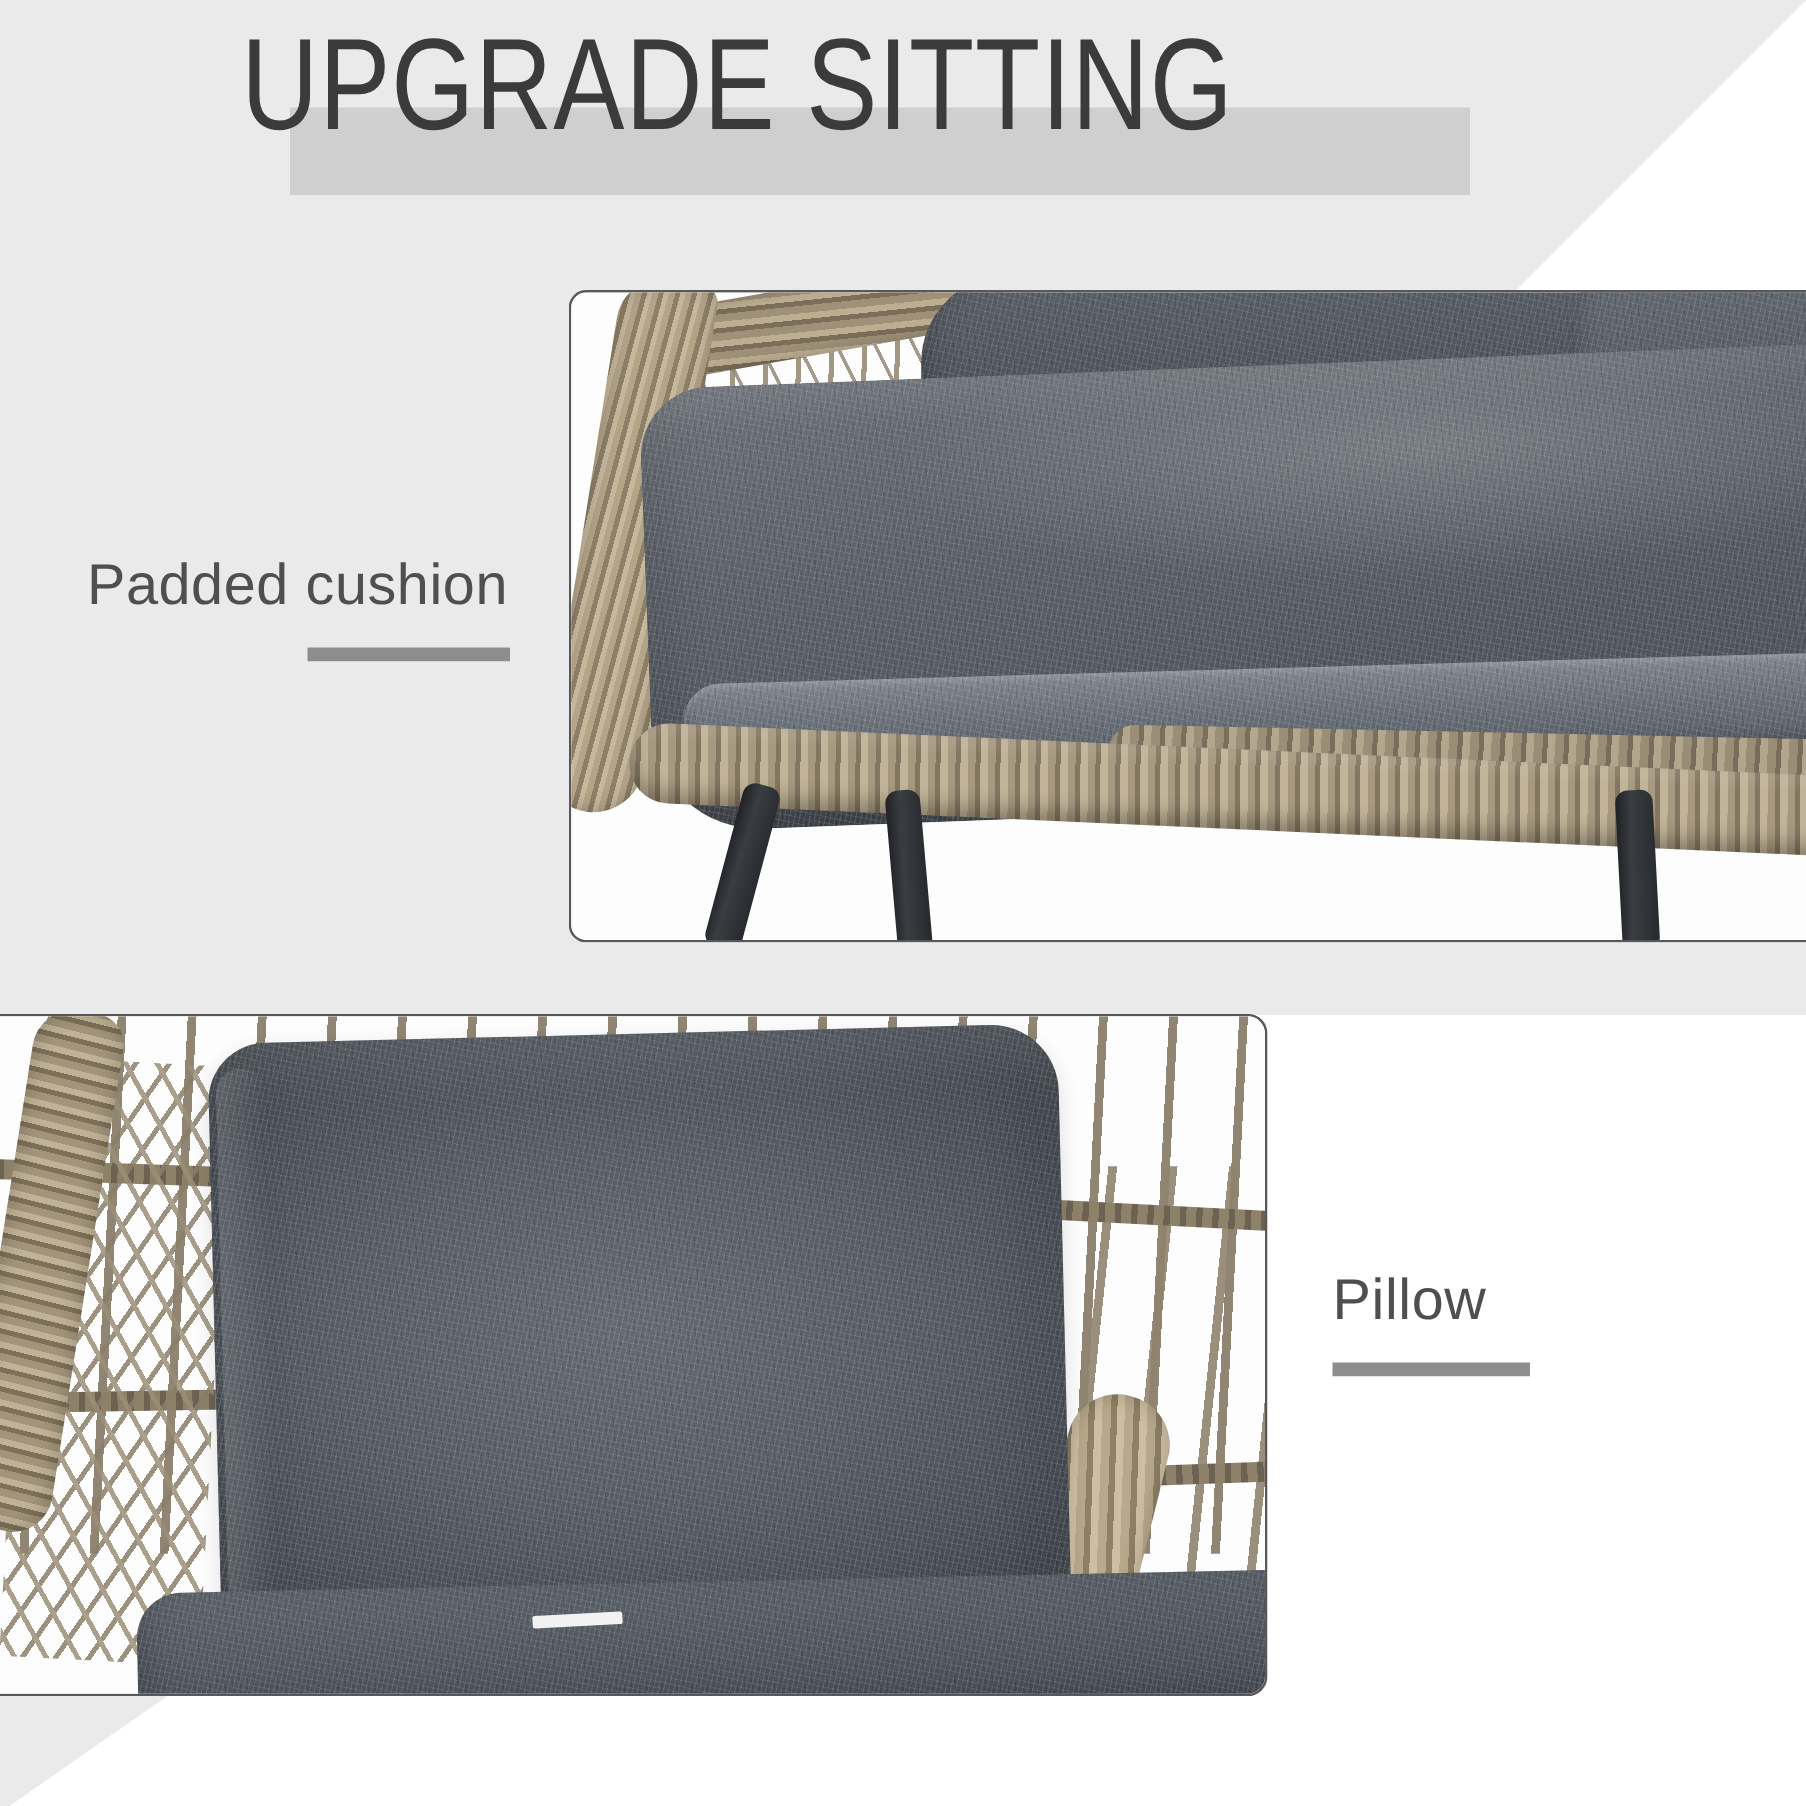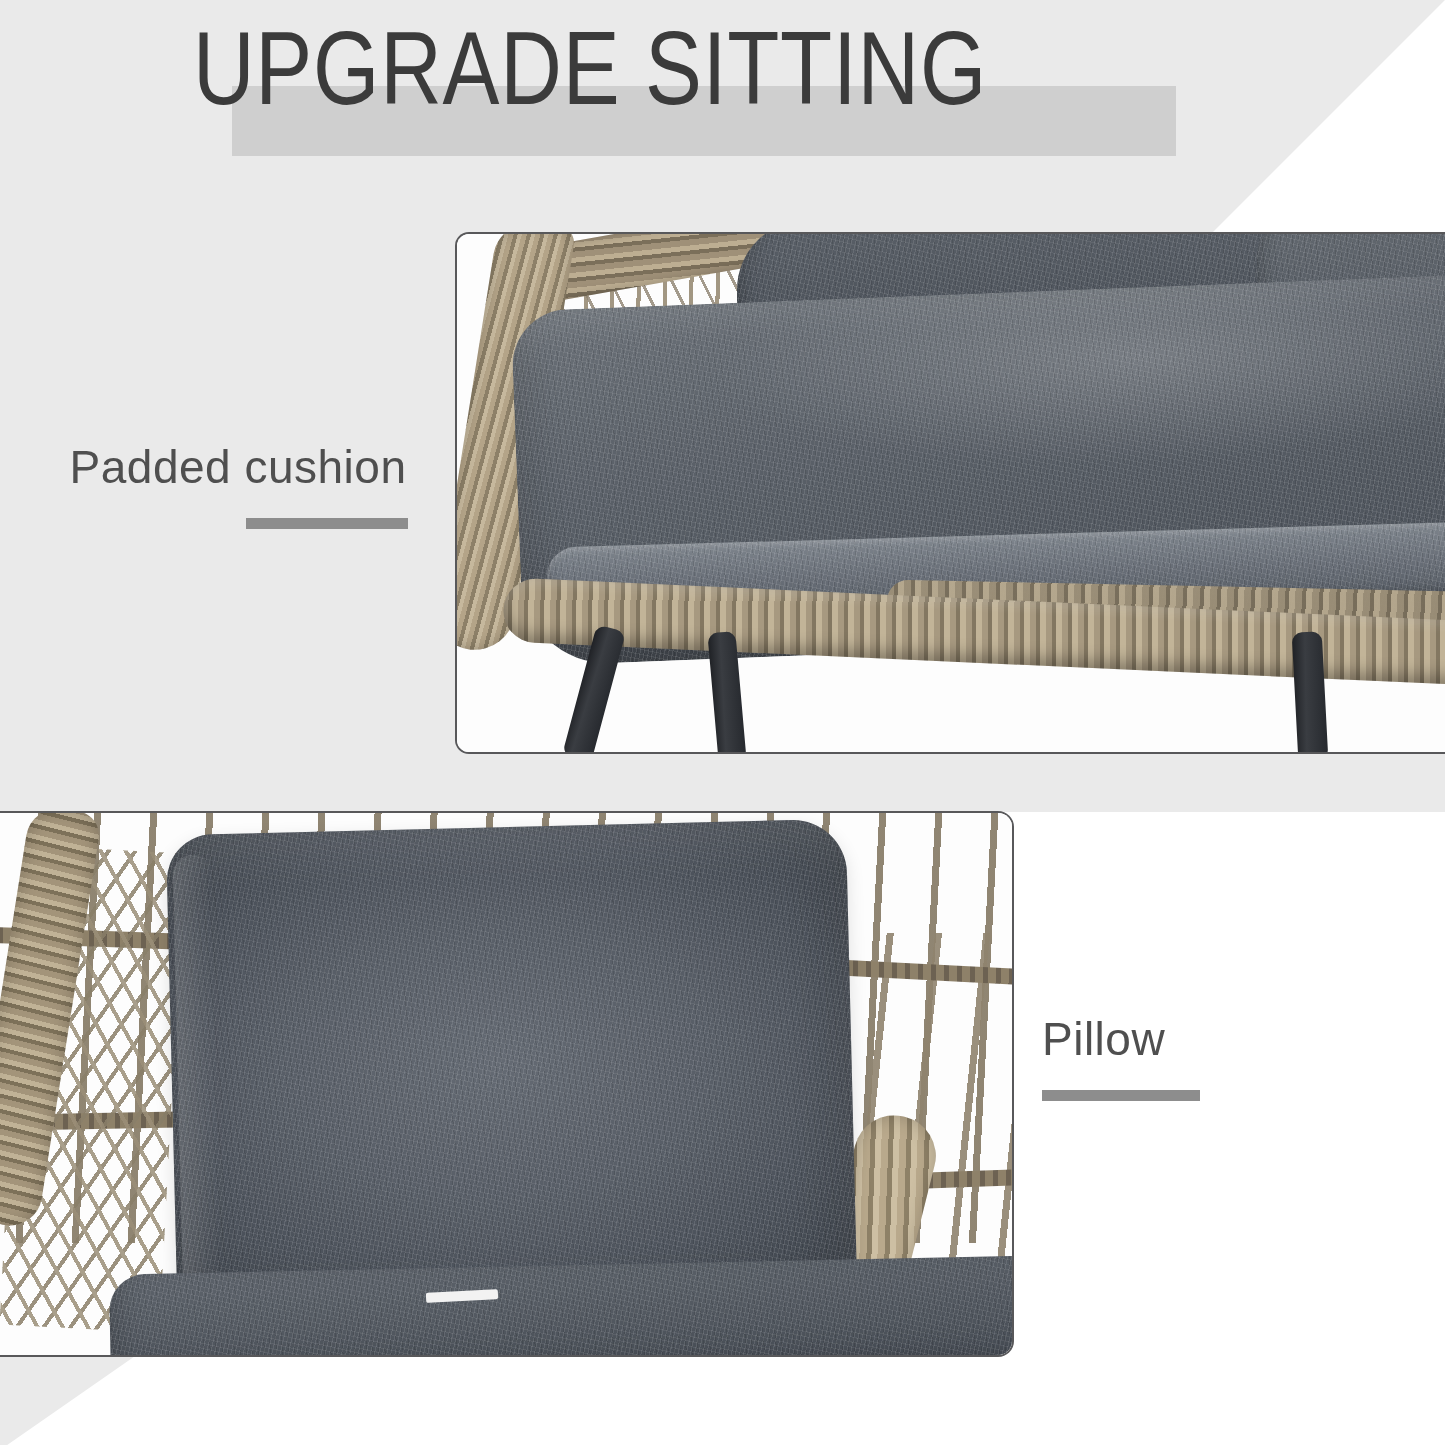--- a/index.html
+++ b/index.html
@@ -77,21 +77,21 @@
     letter-spacing: 0.5px;
     white-space: nowrap;
   }
   .callout-rule {
     height: 11px;
     background: #8d8d8d;
     margin-top: 24px;
   }
   #callout-cushion { left: 68px; top: 440px; width: 340px; text-align: center; }
   #callout-cushion .callout-rule { width: 162px; margin-left: 178px; }
-  #callout-pillow { left: 1042px; top: 1012px; width: 240px; text-align: left; }
+  #callout-pillow { left: 1066px; top: 1012px; width: 240px; text-align: left; }
   #callout-pillow .callout-rule { width: 158px; margin-left: 0px; }
 
   
   .panel {
     position: absolute;
     overflow: hidden;
     background: #ffffff;
     border: 2px solid #58585a;
     box-sizing: border-box;
   }

